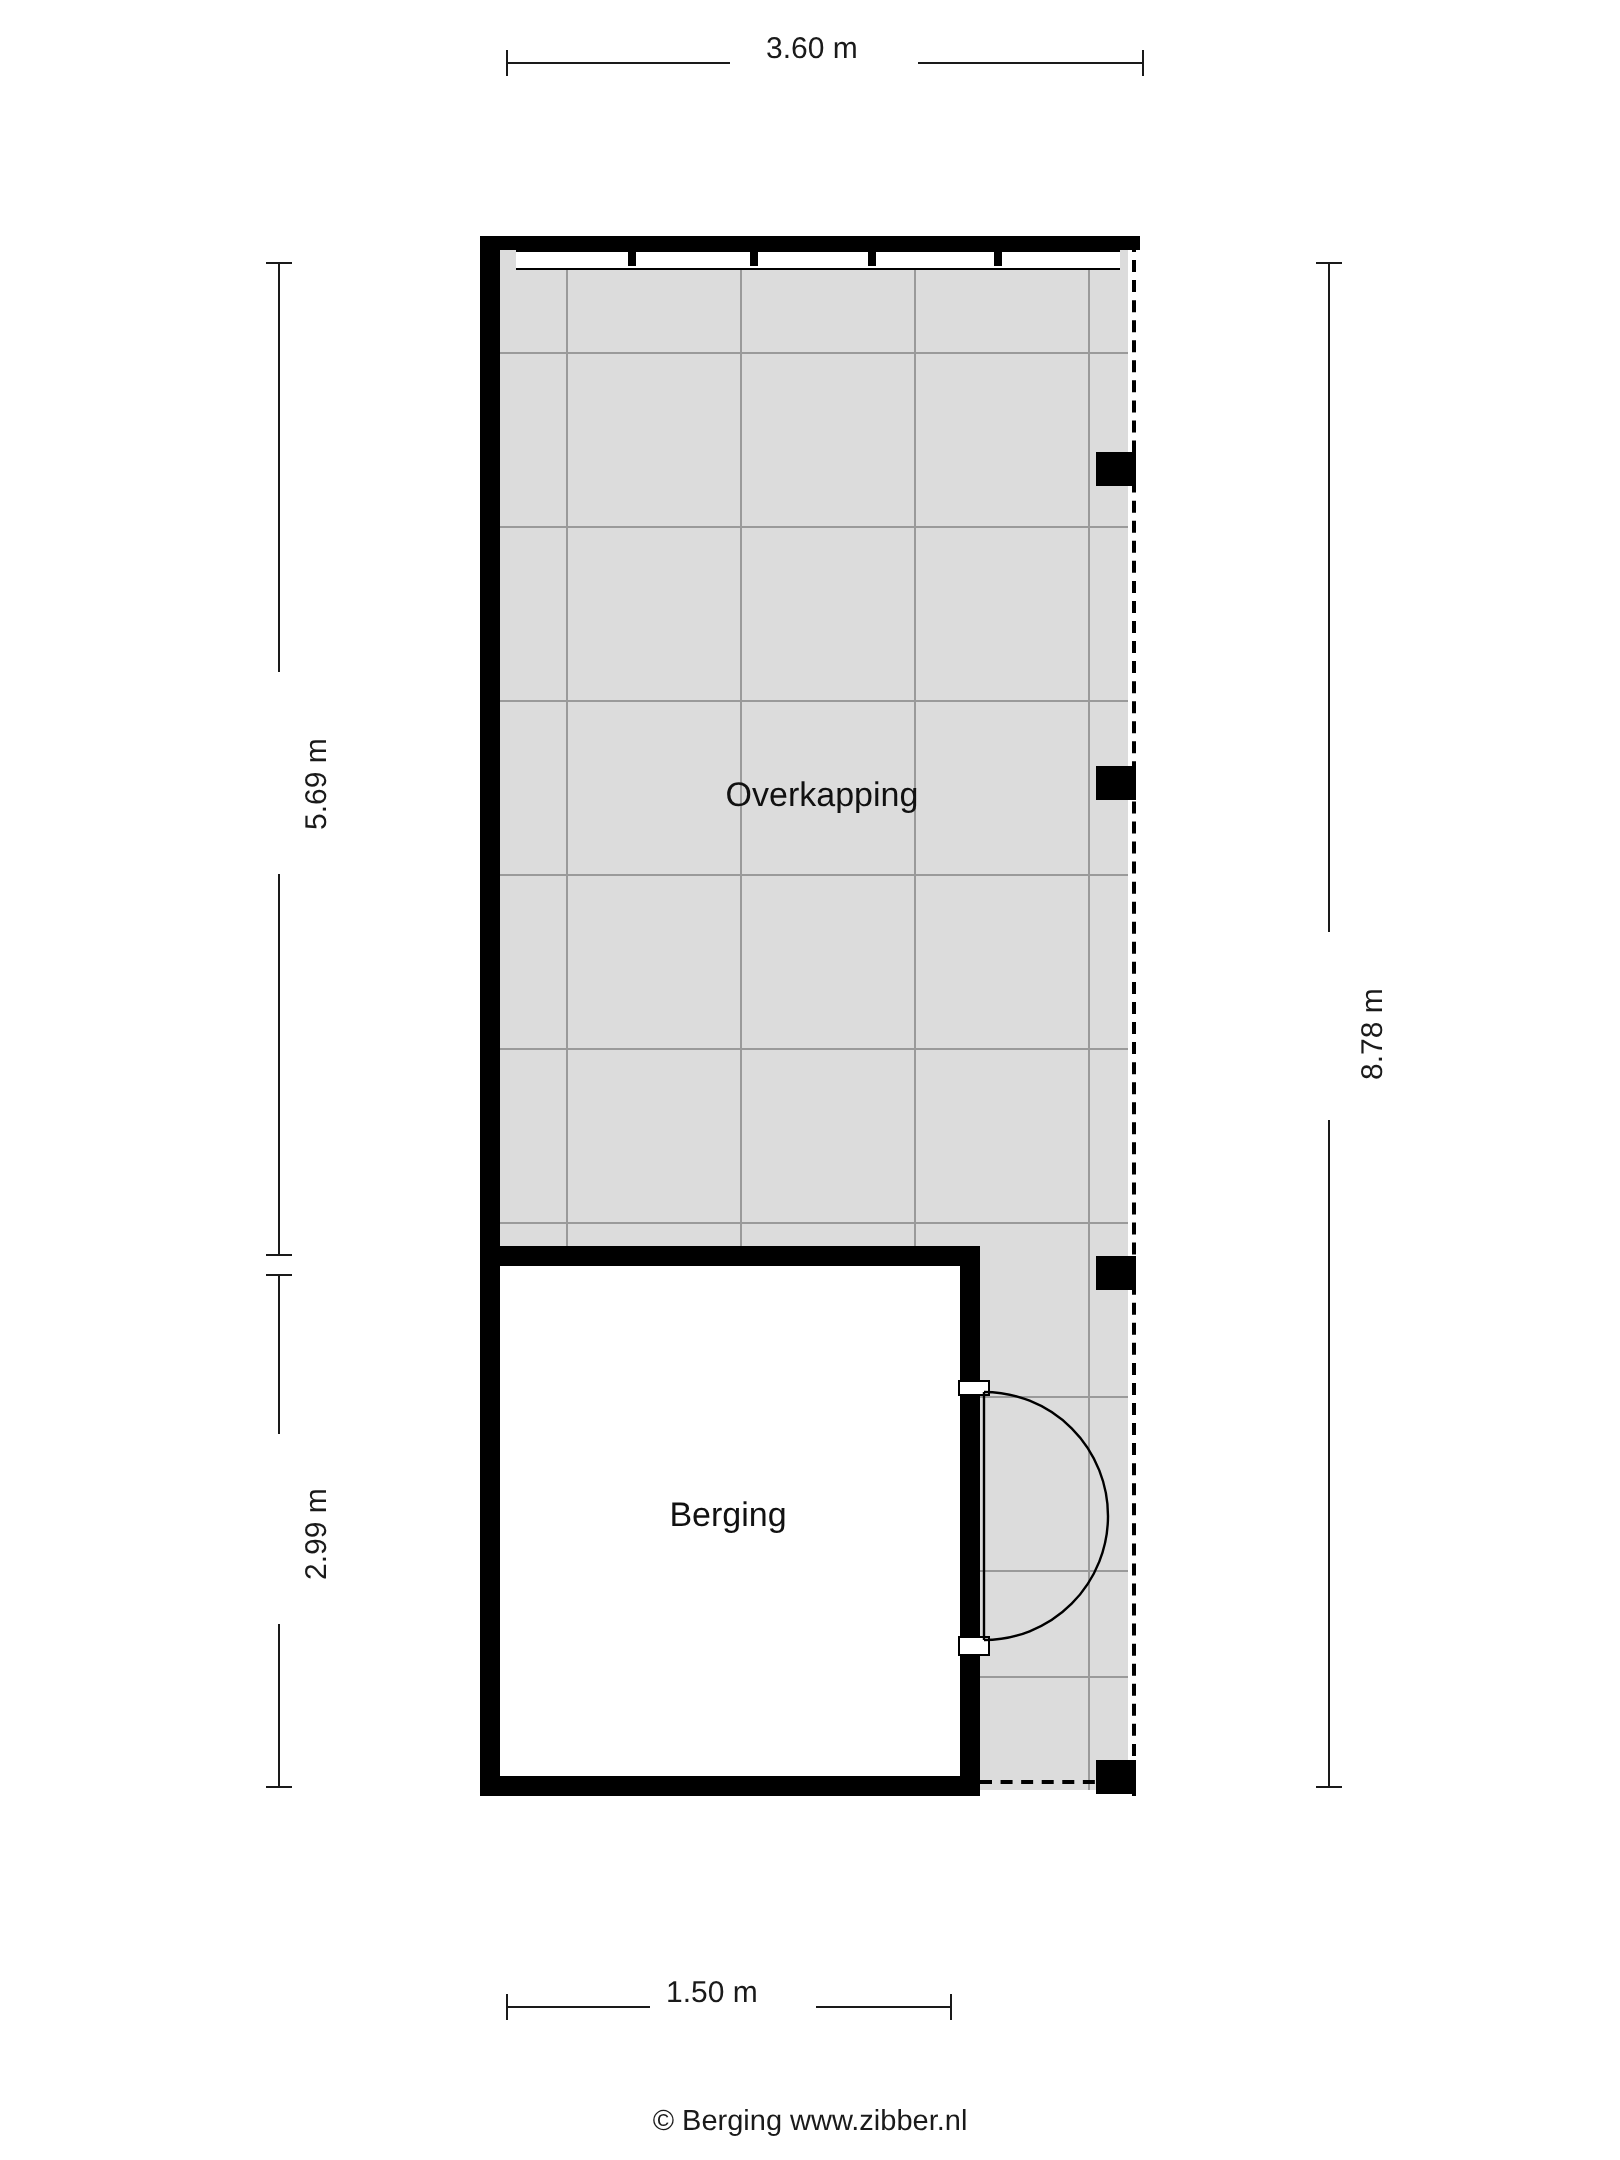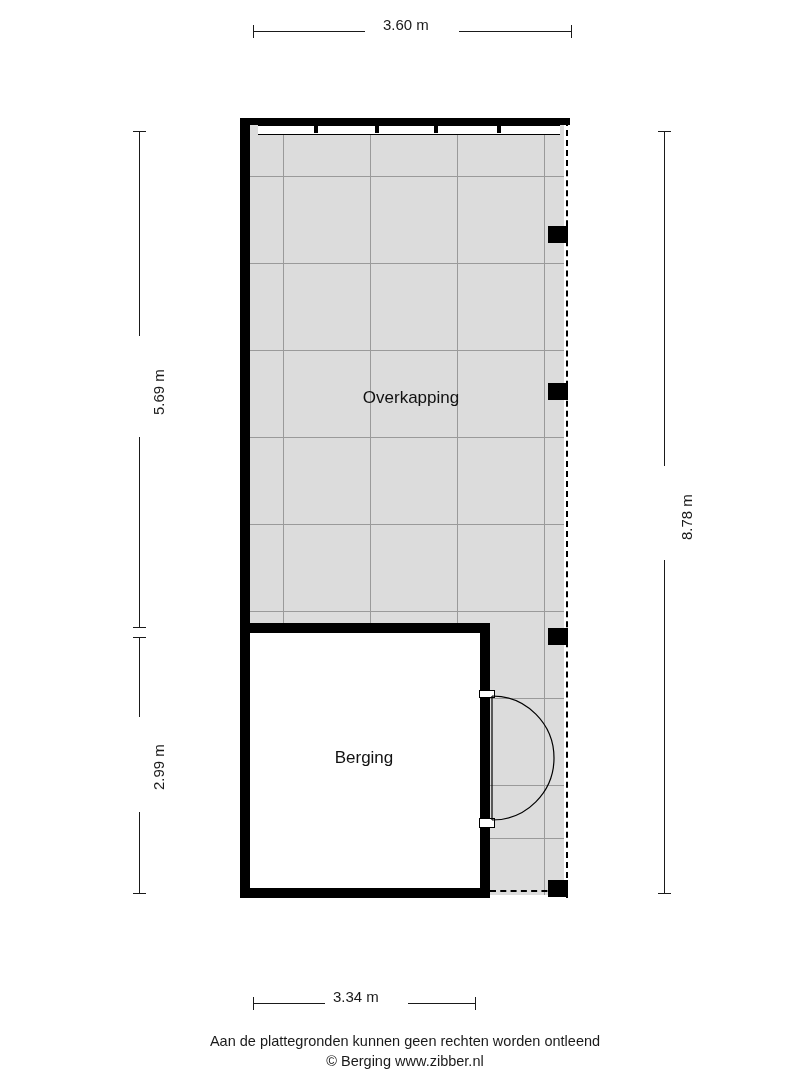--- a/index.html
+++ b/index.html
@@ -171,21 +171,21 @@
   <div class="dim-line-v" style="left: 139px; top: 812px; height: 81px;"></div>
   <div class="tick-h" style="left: 133px; top: 637px;"></div>
   <div class="tick-h" style="left: 133px; top: 893px;"></div>
 
   <div class="dim-label vert" style="left: 678px; top: 540px; transform: rotate(-90deg);">8.78 m</div>
   <div class="dim-line-v" style="left: 664px; top: 131px; height: 335px;"></div>
   <div class="dim-line-v" style="left: 664px; top: 560px; height: 333px;"></div>
   <div class="tick-h" style="left: 658px; top: 131px;"></div>
   <div class="tick-h" style="left: 658px; top: 893px;"></div>
 
-  <div class="dim-label" style="left: 333px; top: 988px;">3.34 m</div>
+  <div class="dim-label" style="left: 333px; top: 988px;">1.50 m</div>
   <div class="dim-line-h" style="left: 253px; top: 1003px; width: 72px;"></div>
   <div class="dim-line-h" style="left: 408px; top: 1003px; width: 67px;"></div>
   <div class="tick-v" style="left: 253px; top: 997px;"></div>
   <div class="tick-v" style="left: 475px; top: 997px;"></div>
 
   <div class="plan">
 
     <div class="overkapping-fill"></div>
 
     <div class="tile-grid">
@@ -238,16 +238,15 @@
       <line x1="256" y1="578" x2="256" y2="640" stroke="#000000" stroke-width="1.2"></line>
       <path d="M 256 702 A 62 62 0 0 0 318 640" fill="none" stroke="#000000" stroke-width="1.2"></path>
       <line x1="256" y1="702" x2="256" y2="640" stroke="#000000" stroke-width="1.2"></line>
     </svg>
 
     <div class="room-label" style="left: 38px; top: 630px; width: 180px;">Berging</div>
     <div class="room-label" style="left: 85px; top: 270px; width: 180px;">Overkapping</div>
 
   </div>
 
-  <div class="footer" style="top: 1033px;">Aan de plattegronden kunnen geen rechten worden ontleend</div>
   <div class="footer" style="top: 1053px;">© Berging www.zibber.nl</div>
 
 </div>
 
 </body></html>

